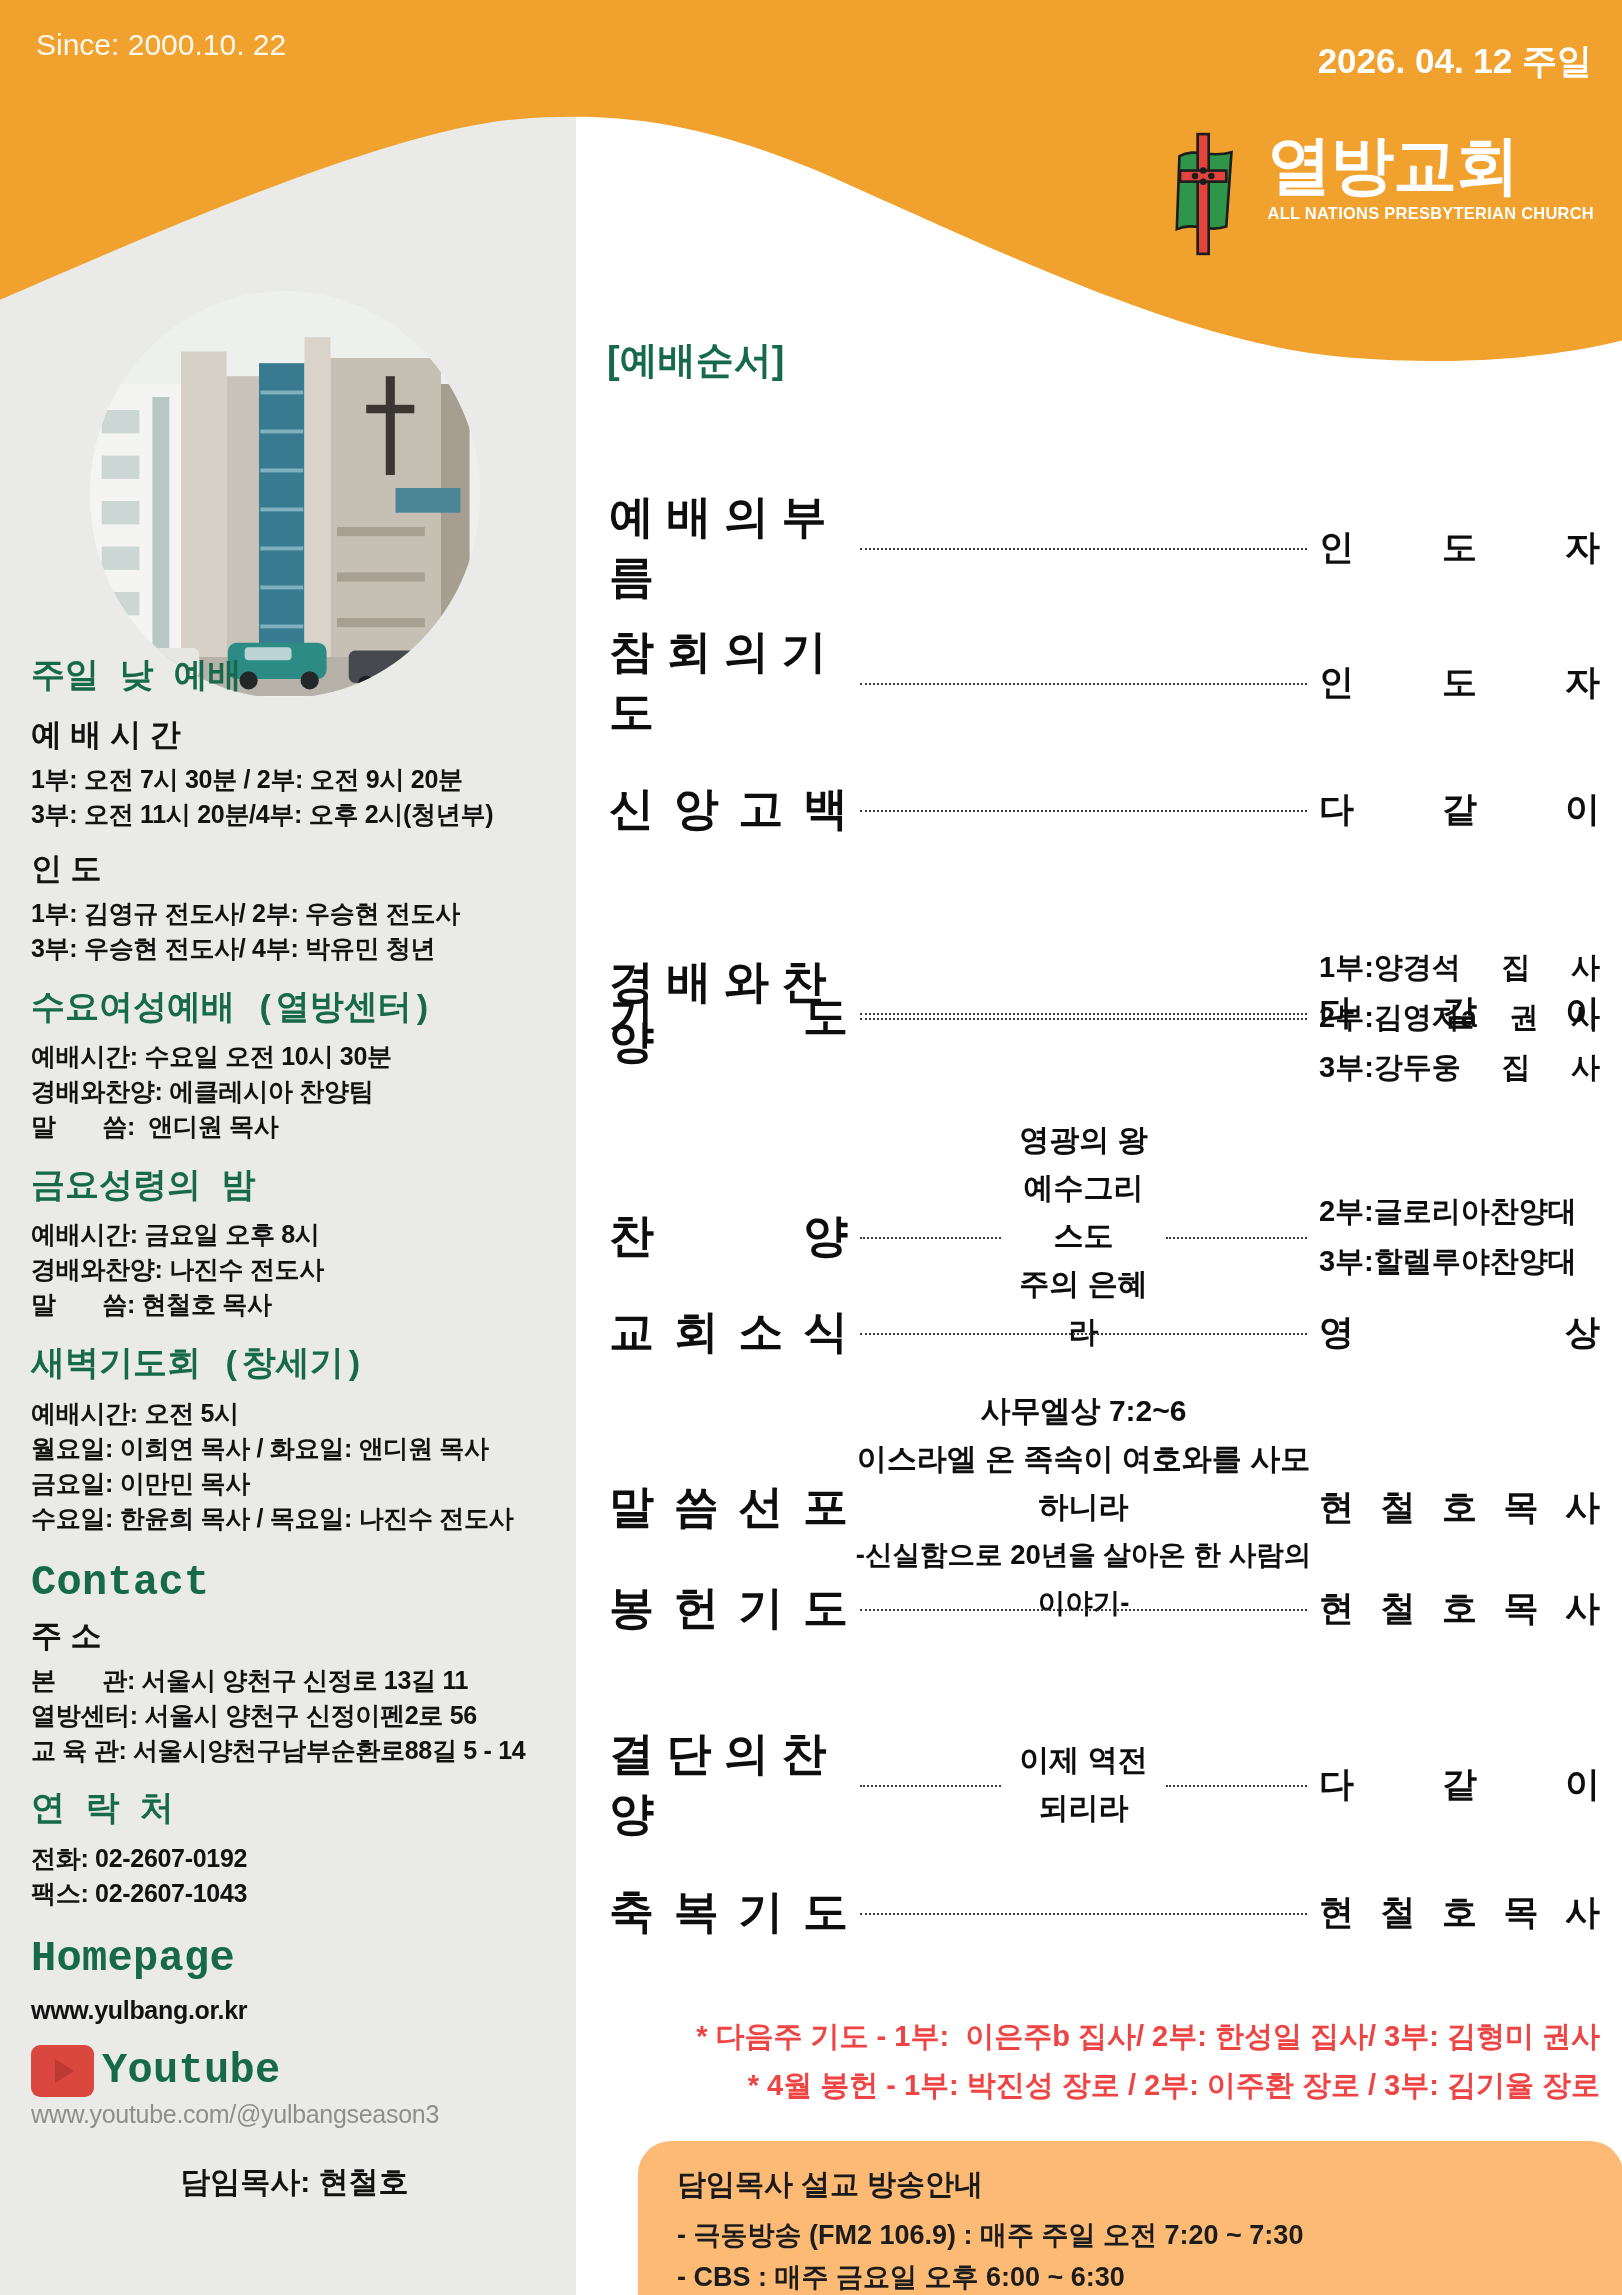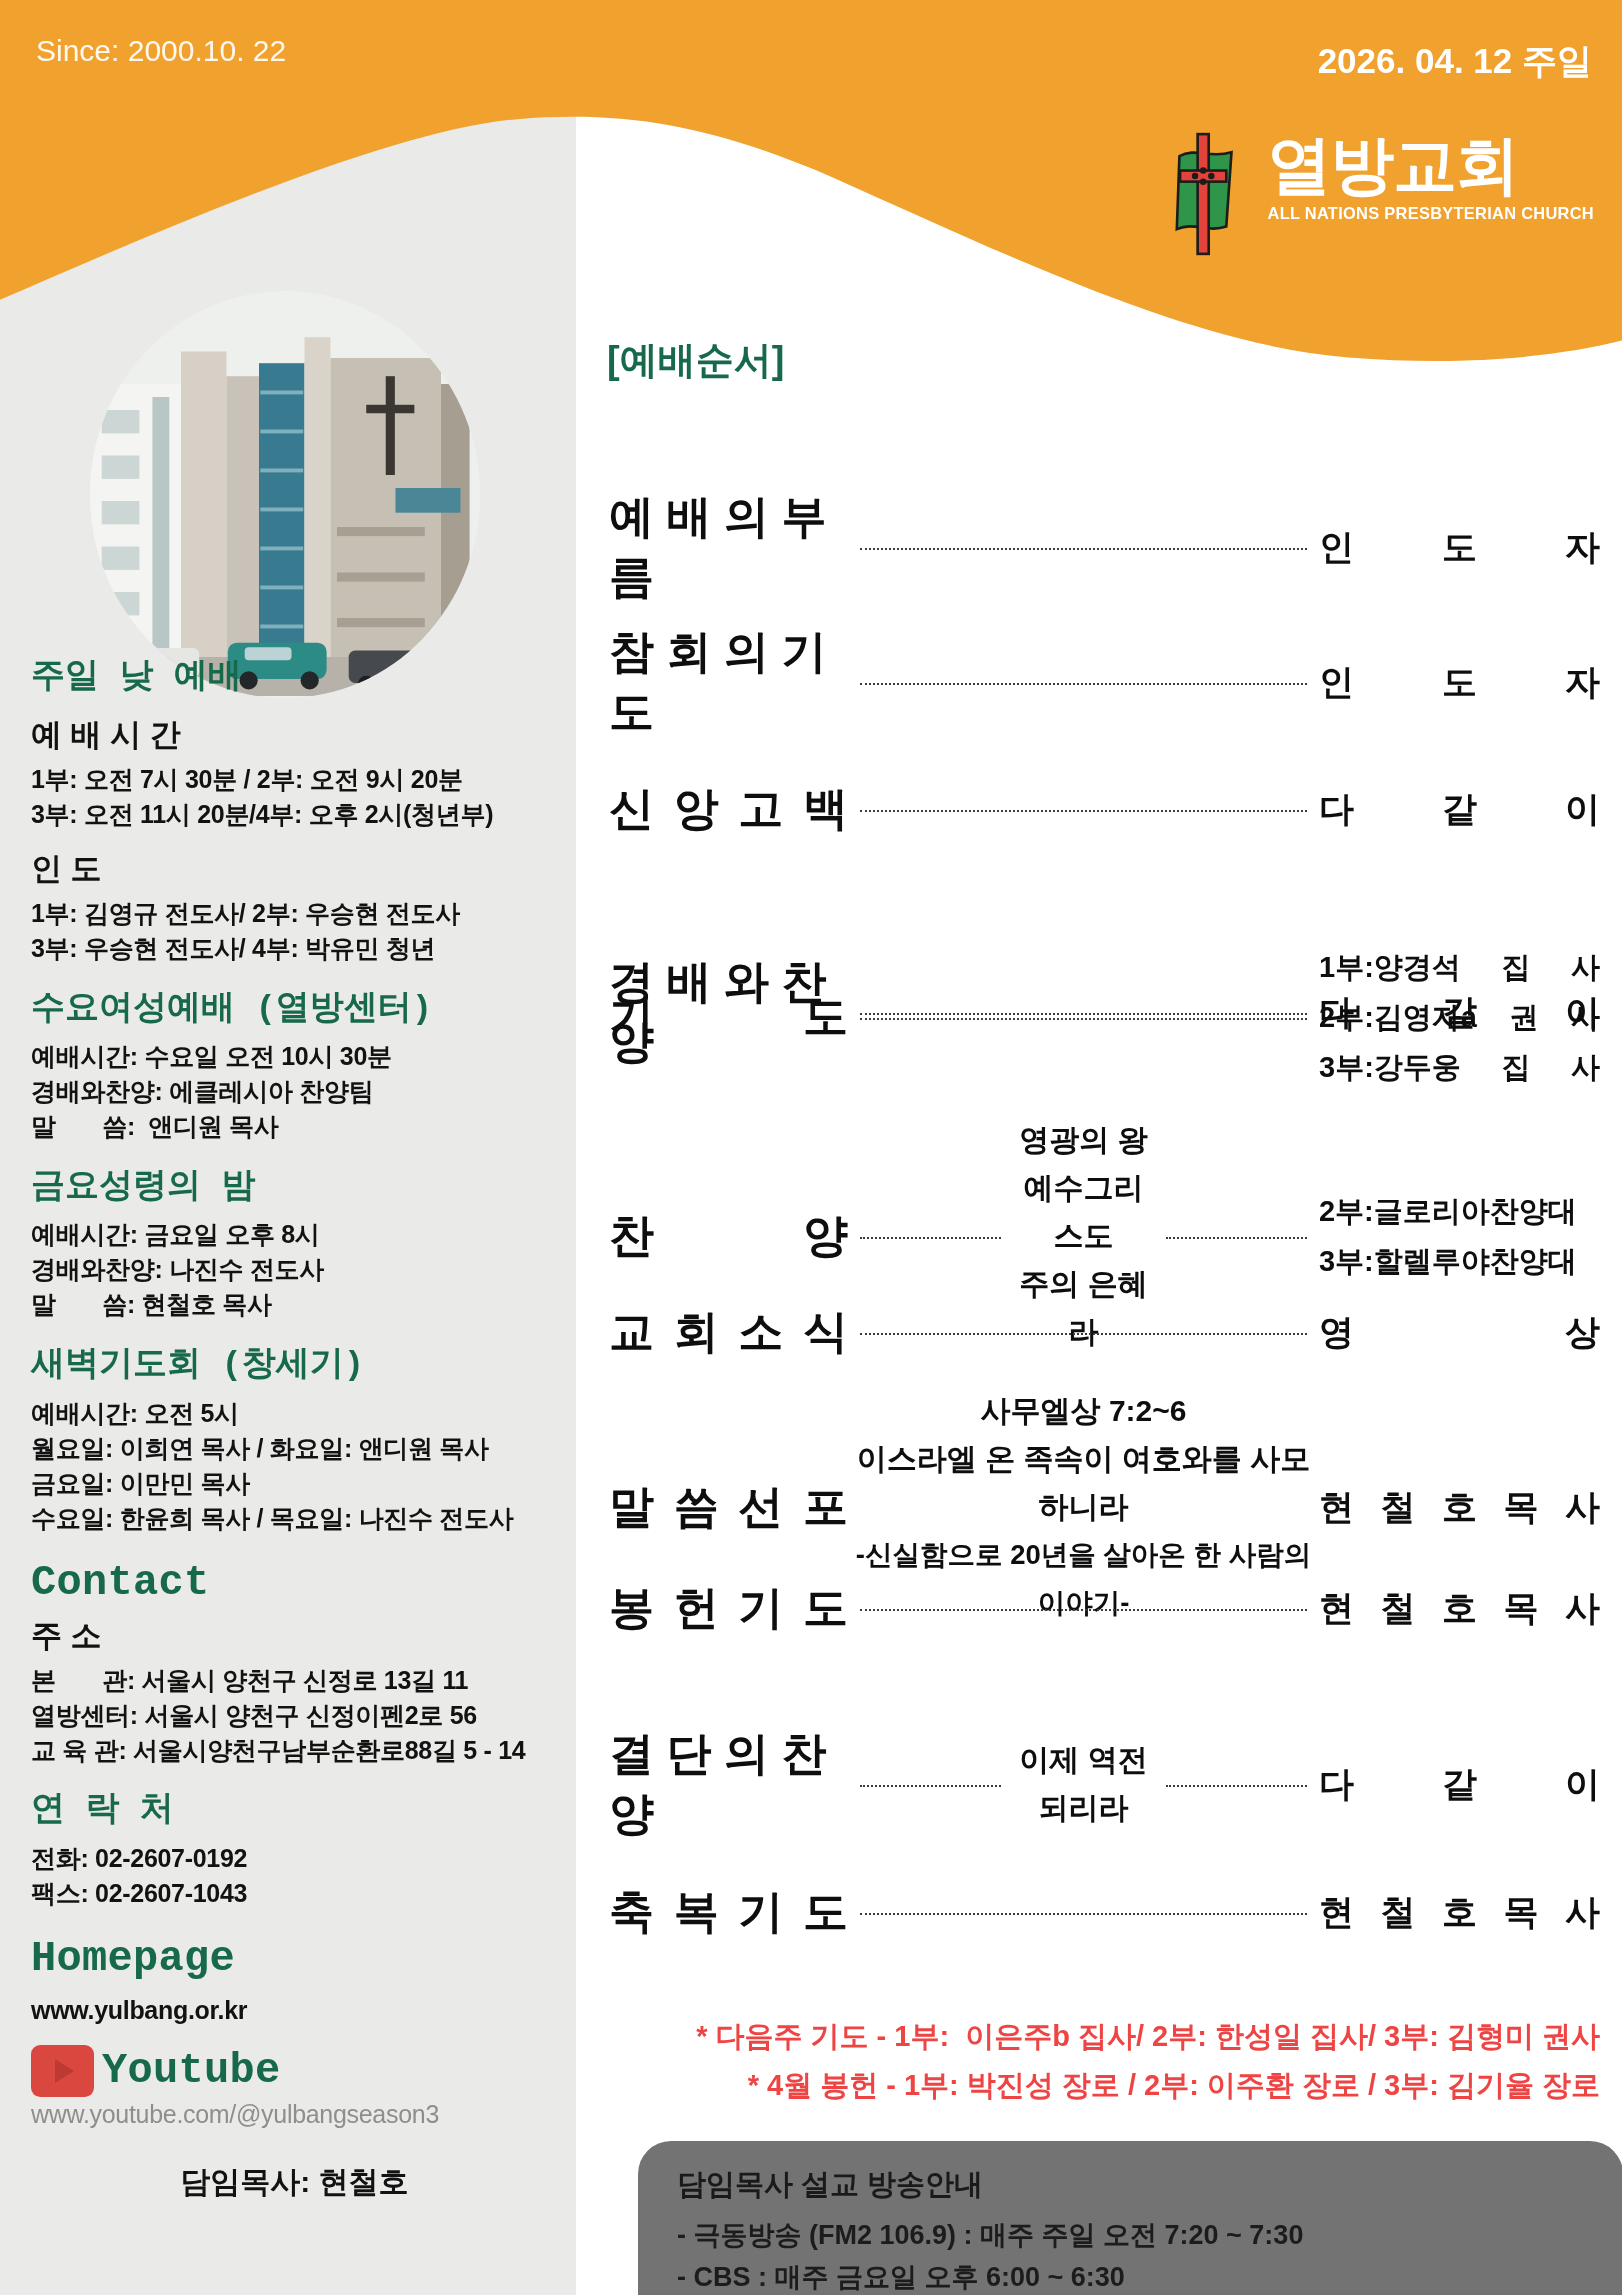--- a/index.html
+++ b/index.html
@@ -4,21 +4,21 @@
 <style>
   html,body{margin:0;padding:0;}
   body{font-family:"Liberation Sans","DejaVu Sans",sans-serif;background:#fff;}
   .page{position:relative;width:1623px;height:2295px;overflow:hidden;background:#fff;}
 
   
   .sidebar-bg{position:absolute;left:0;top:0;width:576px;height:2295px;background:#EAEAE8;}
   .wave{position:absolute;left:0;top:0;width:1623px;height:720px;z-index:2;}
 
   
-  .since{position:absolute;left:36px;top:34px;font-size:30px;color:rgba(255,255,255,.93);font-weight:500;z-index:3;}
+  .since{position:absolute;left:36px;top:28px;font-size:30px;color:rgba(255,255,255,.93);font-weight:500;z-index:3;}
   .sunday-date{position:absolute;right:31px;top:38px;font-size:35px;color:#fff;font-weight:600;z-index:3;}
   .logo{position:absolute;right:29px;top:130px;display:flex;align-items:flex-start;gap:30px;z-index:3;}
   .logo-kr{font-size:64px;font-weight:800;color:#fff;letter-spacing:-1.3px;line-height:1.12;}
   .logo-en{font-size:16.4px;font-weight:700;color:#fff;letter-spacing:0.3px;margin-top:2.6px;}
 
   
   .photo{position:absolute;left:90px;top:291px;width:390px;height:407px;border-radius:50%;overflow:hidden;z-index:3;background:#eef0ed;}
   .photo svg{display:block;width:100%;height:100%;}
 
   
@@ -41,21 +41,21 @@
   .dots{flex:1;height:0;border-top:2.6px dotted #3c3c3c;margin:3.9px 11.8px 0 11.8px;}
   .rj{width:281px;flex:none;font-size:35px;font-weight:700;text-align-last:justify;}
   .rblock{width:281px;flex:none;}
   .rblock .rj{font-size:29px;line-height:50px;width:281px;}
   .cblock{flex:1;text-align:center;font-weight:700;}
   .c46{font-size:30px;line-height:48px;}
   .c42{font-size:27.5px;line-height:48px;}
 
   .note{position:absolute;right:23px;text-align:right;font-size:29px;font-weight:700;color:#ef4444;white-space:pre-wrap;z-index:3;}
 
-  .bbox{position:absolute;left:638px;right:0;top:2141px;bottom:0;background:#737373;border-radius:33px 33px 0 0;padding:23.6px 39px;box-sizing:border-box;z-index:3;}
+  .bbox{position:absolute;left:638px;right:0;top:2141px;bottom:0;background:#fdba74;border-radius:33px 33px 0 0;padding:23.6px 39px;box-sizing:border-box;z-index:3;}
   .bbox .btitle{font-size:29px;font-weight:700;color:#1a1a1a;margin:0 0 10.5px 0;}
   .bbox .bline{font-size:27px;font-weight:600;color:#1c1c1c;line-height:1.55;margin:0;white-space:pre-wrap;}
 </style>
 </head>
 <body>
 
 <div class="page">
 
   <div class="sidebar-bg"></div>
 

